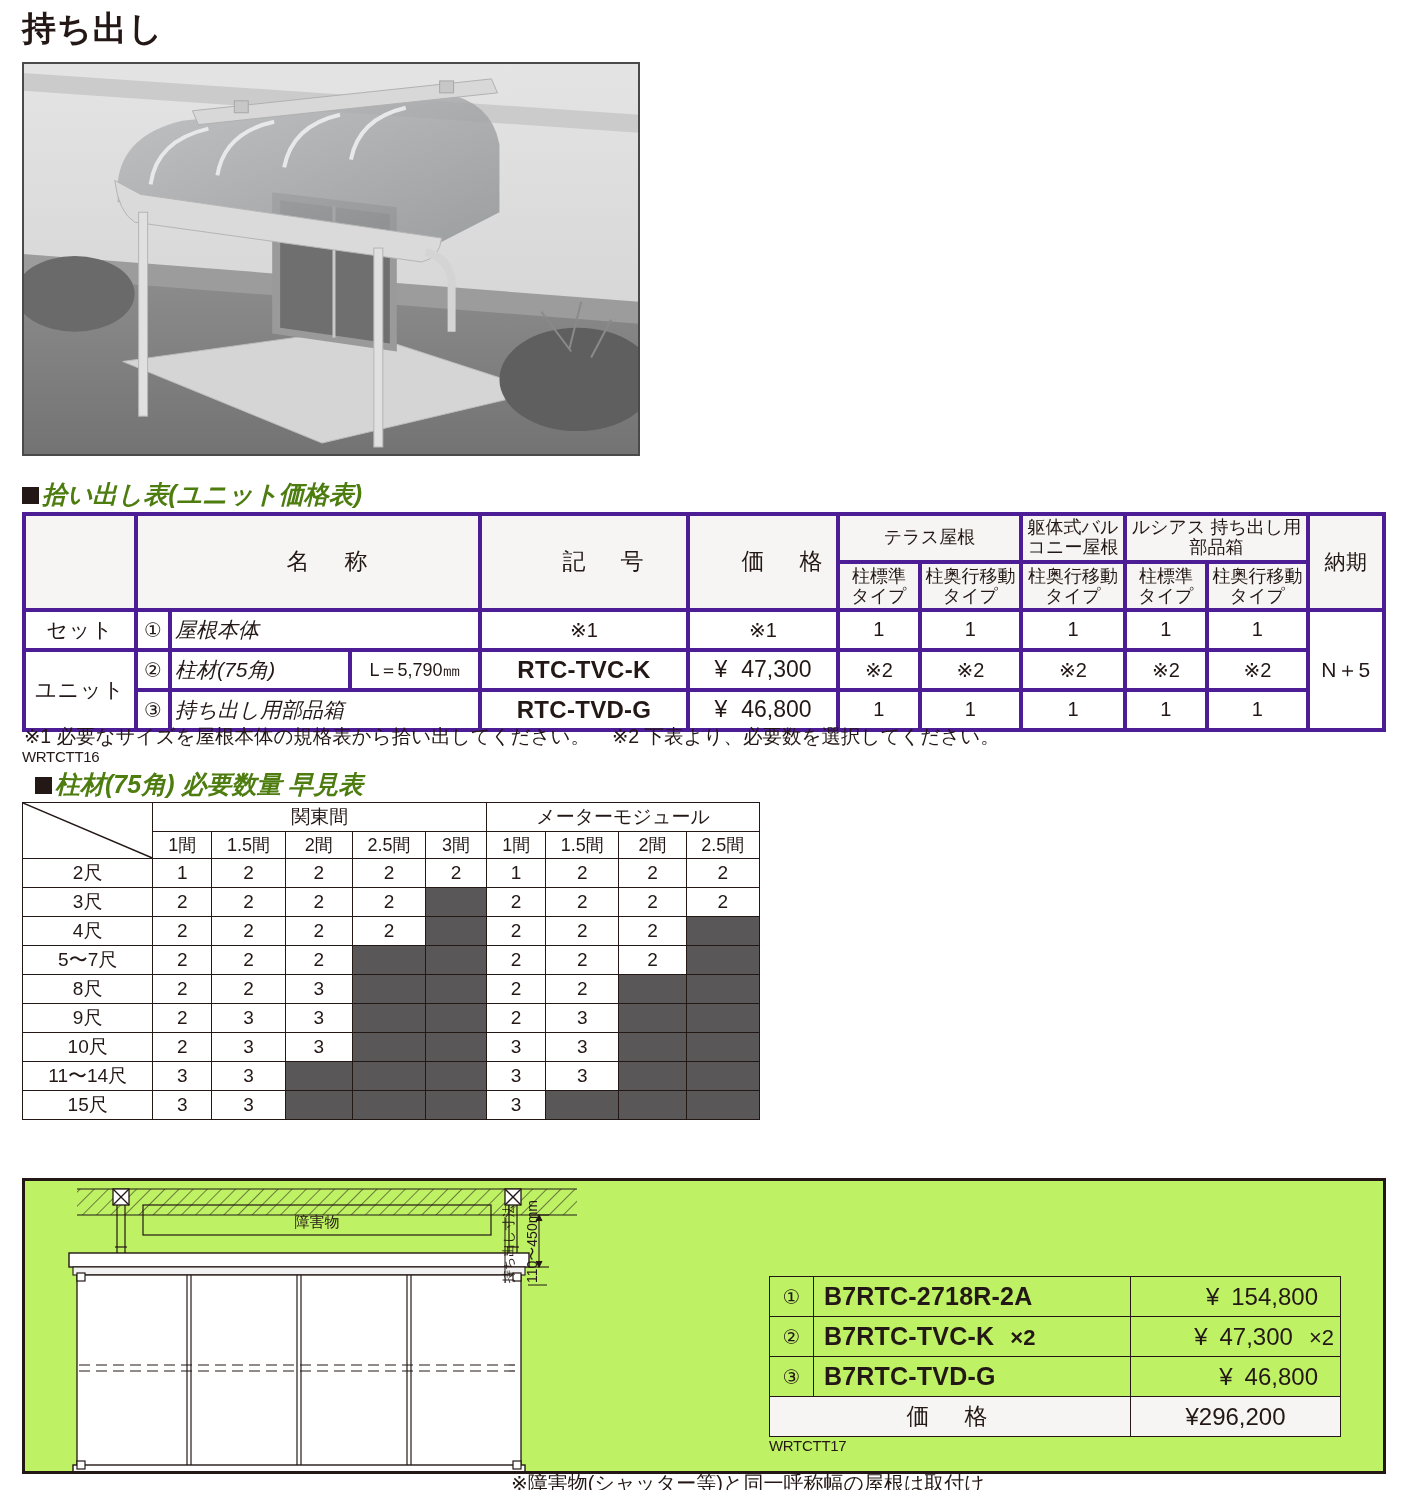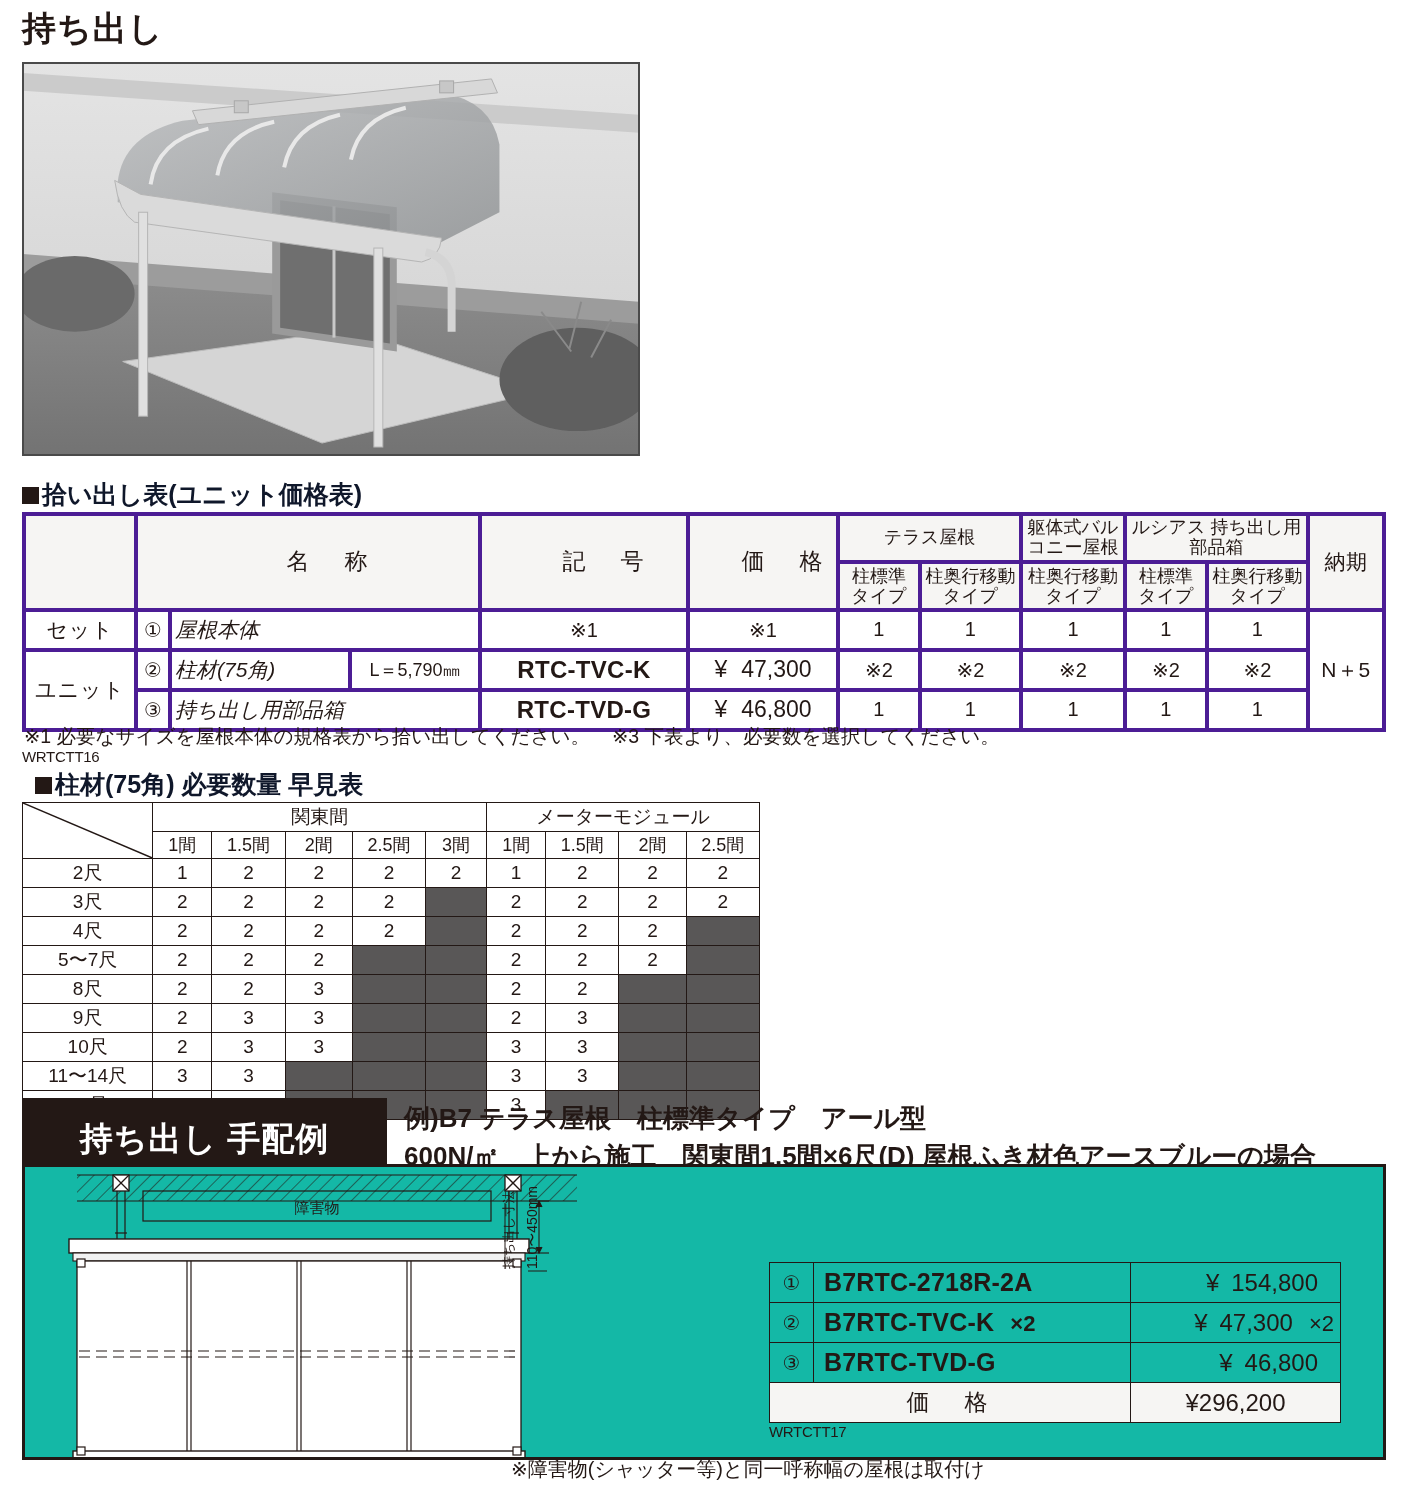--- a/index.html
+++ b/index.html
@@ -27,21 +27,21 @@
     border:1px solid #4a4a4a;
     overflow:hidden;
     background:linear-gradient(160deg,#dcdcdc 0%,#cfcfcf 40%,#c4c4c4 100%);
   }
   .hero svg{ display:block; width:100%; height:100%; }
 
   
   .sec-head{
     position:absolute;
     font-size:25px; font-weight:bold; letter-spacing:0px;
-    color:#0f172a; white-space:nowrap;
+    color:#4d7c0f; white-space:nowrap;font-style:italic;
   }
   .sec-head .sq{
     display:inline-block; width:17px; height:17px;
     background:#231815; margin-right:3px; vertical-align:-1px;
   }
 
   
   table{ border-collapse:collapse; }
 
   
@@ -119,24 +119,24 @@
     color:#ffffff; font-size:33px; font-weight:bold;
     display:flex; align-items:center; justify-content:center;
     letter-spacing:1px;
   }
   .ex-title{
     position:absolute; left:382px; top:2px;
     font-size:26px; font-weight:bold; line-height:1.45;
     color:#231815; white-space:nowrap;
   }
   .ex-body{
-    position:absolute; left:0; top:66px;
+    position:absolute; left:0; top:80px;
     width:1364px; height:296px;
     border:3px solid #231815;
-    background:#14b8a6;
+    background:#bef264;
   }
 
   
   .drawing{
     position:absolute; left:14px; top:6px;
     width:560px; height:284px;
   }
   .drawing svg{ display:block; width:100%; height:100%; }
 
   
@@ -291,21 +291,21 @@
       <td class="qty">1</td>
       <td class="qty">1</td>
       <td class="qty">1</td>
       <td class="qty">1</td>
       <td class="qty">1</td>
     </tr>
   </tbody>
 </table>
 
 <div class="footnotes">
-  <span>※1 必要なサイズを屋根本体の規格表から拾い出してください。</span><span class="gap"></span><span>※3 下表より、必要数を選択してください。</span>
+  <span>※1 必要なサイズを屋根本体の規格表から拾い出してください。</span><span class="gap"></span><span>※2 下表より、必要数を選択してください。</span>
 </div>
 <div class="code-stamp" style="left:22px; top:748px;">WRTCTT16</div>
 
 <div class="sec-head" style="left:22px; top:768px;padding-left:13px;">
   <span class="sq"></span><span>柱材(75角) 必要数量 早見表</span>
 </div>
 
 <table id="tbl-qty">
   <thead>
     <tr>
@@ -436,27 +436,20 @@
         <td>3</td>
         <td class="filled"></td>
         <td class="filled"></td>
         <td class="filled"></td>
       </tr>
     </tbody>
 </table>
 
 <div class="ex-wrap">
 
-  <div class="ex-header">
-    <div class="ex-badge">持ち出し  手配例</div>
-    <div class="ex-title">
-      <div>例)B7 テラス屋根　柱標準タイプ　アール型</div>
-      <div>600N/㎡　上から施工　関東間1.5間×6尺(D) 屋根ふき材色アースブルーの場合</div>
-    </div>
-  </div>
 
   <div class="ex-body">
 
     <div class="drawing">
       <svg viewBox="0 0 560 284" preserveAspectRatio="none">
         <defs>
           <pattern id="hatch" patternUnits="userSpaceOnUse" width="10" height="10" patternTransform="rotate(45)">
             <line x1="0" y1="0" x2="0" y2="10" stroke="#231815" stroke-width="1.1"></line>
           </pattern>
         </defs>

